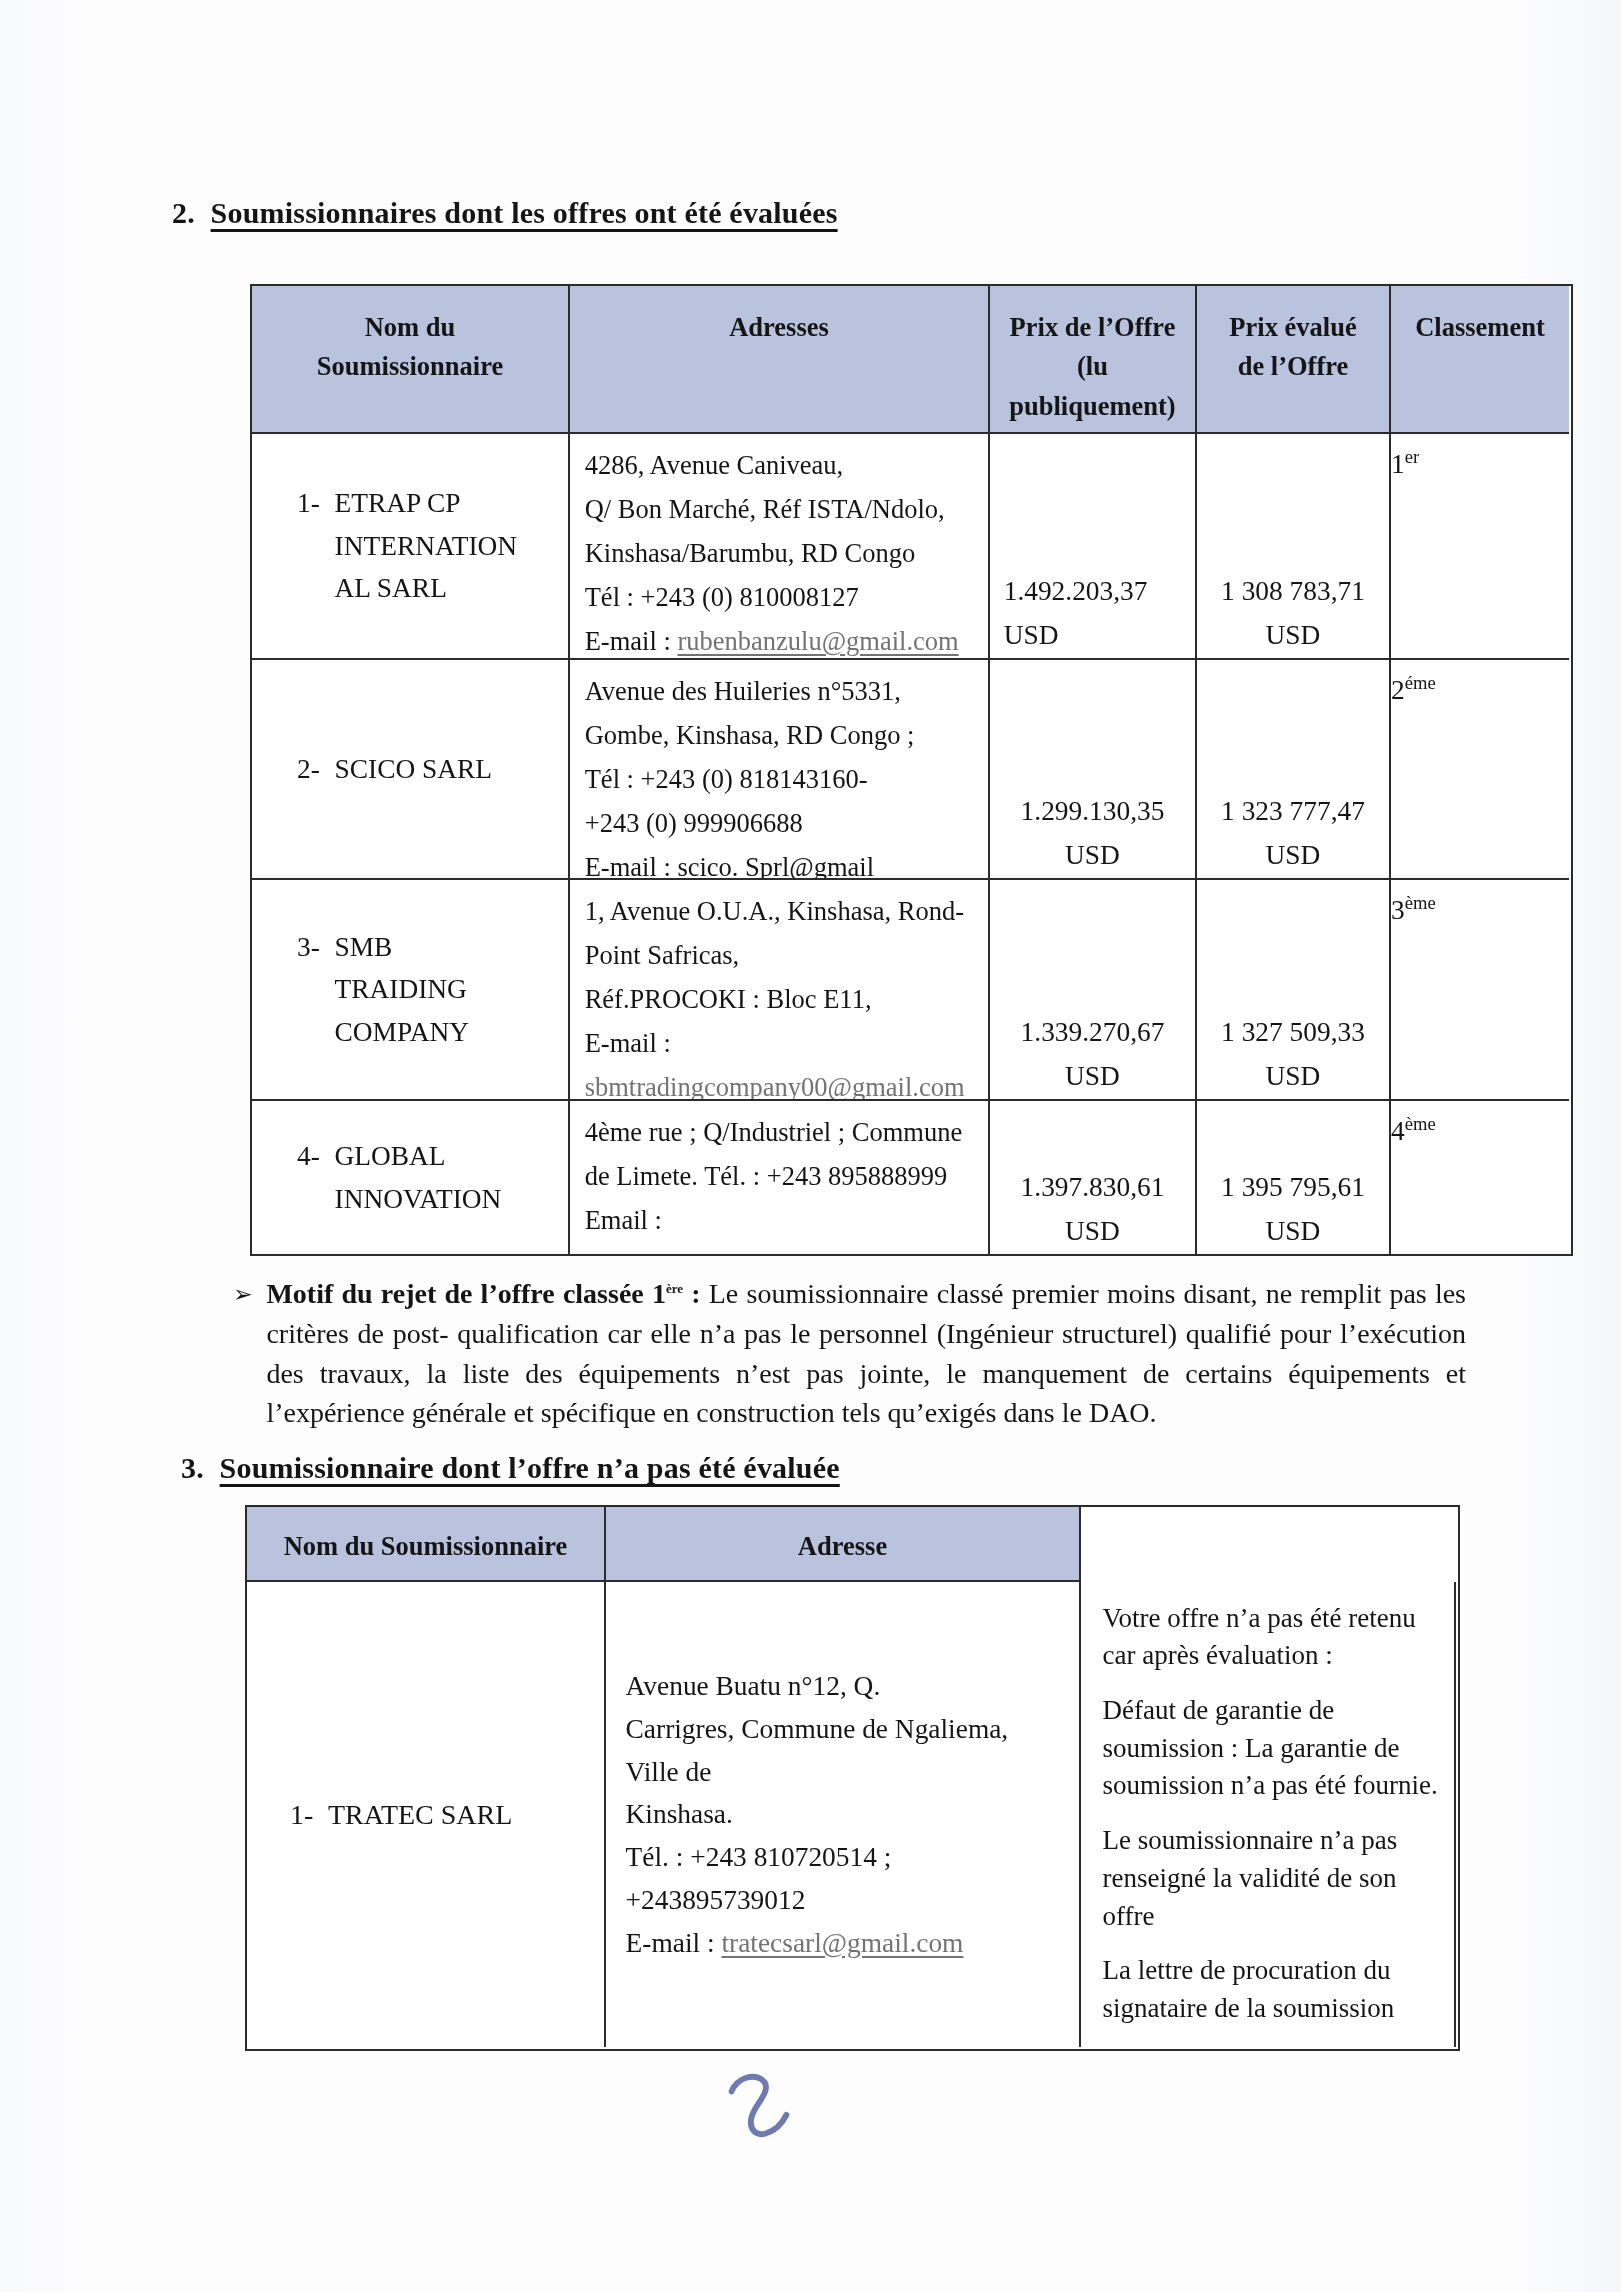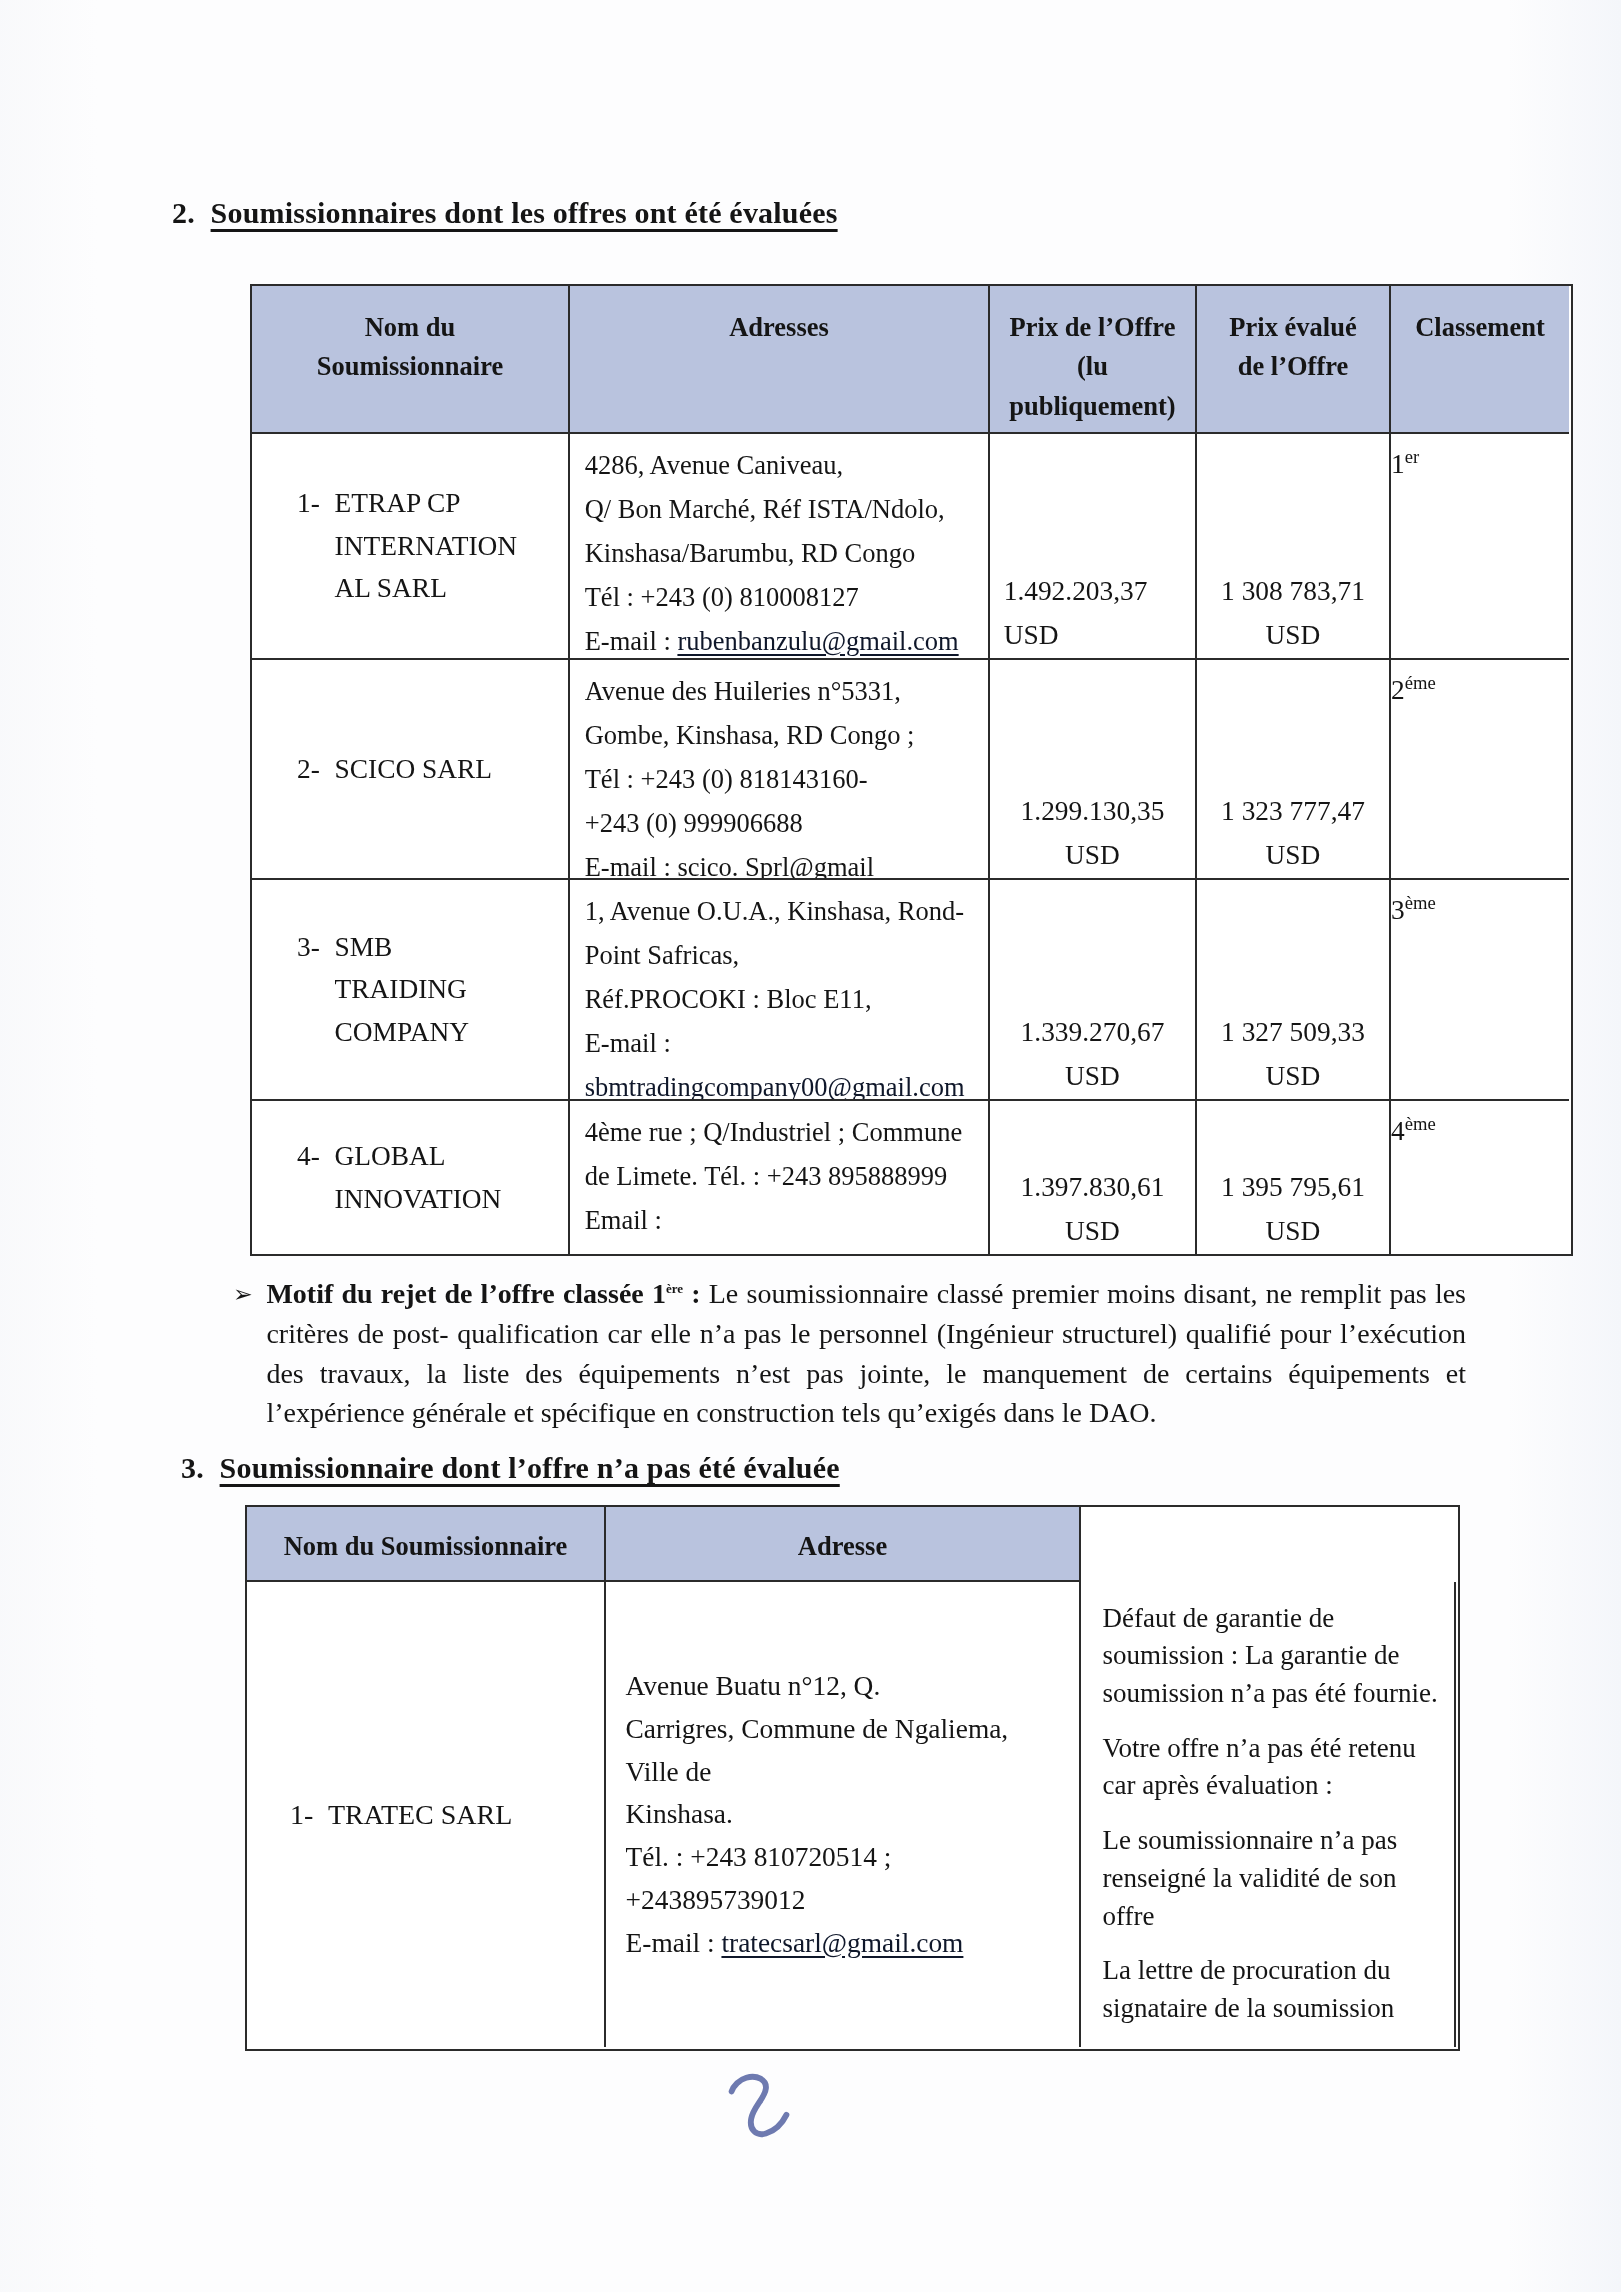--- a/index.html
+++ b/index.html
@@ -36,21 +36,21 @@
   .head-cell {
     background:#b9c3de;
     font-weight:bold; font-size:26.5px; line-height:1.5;
     text-align:center; padding-top:21.6px; white-space:pre-line;
   }
   .name-cell { display:flex; align-items:center; }
   .name-inner { display:flex; gap:14.7px; padding-left:45px; font-size:27.4px; line-height:1.55; }
   .name-inner .nm { white-space:pre-line; }
   .addr-cell { padding:9.8px 7.8px 0 14.7px; font-size:26.5px; line-height:1.66; }
   .addr-text { white-space:pre-line; }
-  .link { color:#0f172a; text-decoration:underline; text-underline-offset:3.9px; }
+  .link { color:#737373; text-decoration:underline; text-underline-offset:3.9px; }
   .price-cell { display:flex; flex-direction:column; justify-content:flex-end; text-align:center; font-size:27.4px; line-height:1.6; }
   .price-left { text-align:left; padding-left:13.7px; }
   .rank-cell { text-align:left; padding-top:11.8px; font-size:27.4px; }
   .rank-cell sup { font-size:18.6px; }
 
   
   #rejection-note { position:absolute; left:233px; top:1274px; width:1233px; display:flex; gap:13.7px; font-size:28px; line-height:1.42; }
   #rejection-note .bullet { font-size:23.5px; padding-top:3.9px; }
   #rejection-note .note-text { text-align:justify; }
   #rejection-note sup { font-size:13px; font-weight:bold; }
@@ -231,22 +231,22 @@
     <div class="cell t2-addr">
       <span class="addr-text">Avenue Buatu n°12, Q.
 Carrigres, Commune de Ngaliema,
 Ville de
 Kinshasa.
 Tél. : +243 810720514 ;
 +243895739012</span>
       <div><span>E-mail :  </span><span class="link">tratecsarl@gmail.com</span></div>
     </div>
     <div class="cell motifs-cell">
+      <p>Votre offre n’a pas été retenu car après évaluation :</p>
       <p>Défaut de garantie de soumission : La garantie de soumission n’a pas été fournie.</p>
-      <p>Votre offre n’a pas été retenu car après évaluation :</p>
       <p>Le soumissionnaire n’a pas renseigné la validité de son offre</p>
       <p>La lettre de procuration du signataire de la soumission</p>
     </div>
   </div>
 </div>
 
 <svg id="page-number-mark" width="137" height="108" viewBox="0 0 140 110">
   <path d="M 18,36 C 20,30 26,24 33,22 C 44,19 54,24 53,33 C 52,43 40,52 38,64 C 36,75 43,82 53,79 C 63,76 70,68 74,60" fill="none" stroke="#6e7ab0" stroke-width="6" stroke-linecap="round" stroke-linejoin="round"></path>
 </svg>
 

